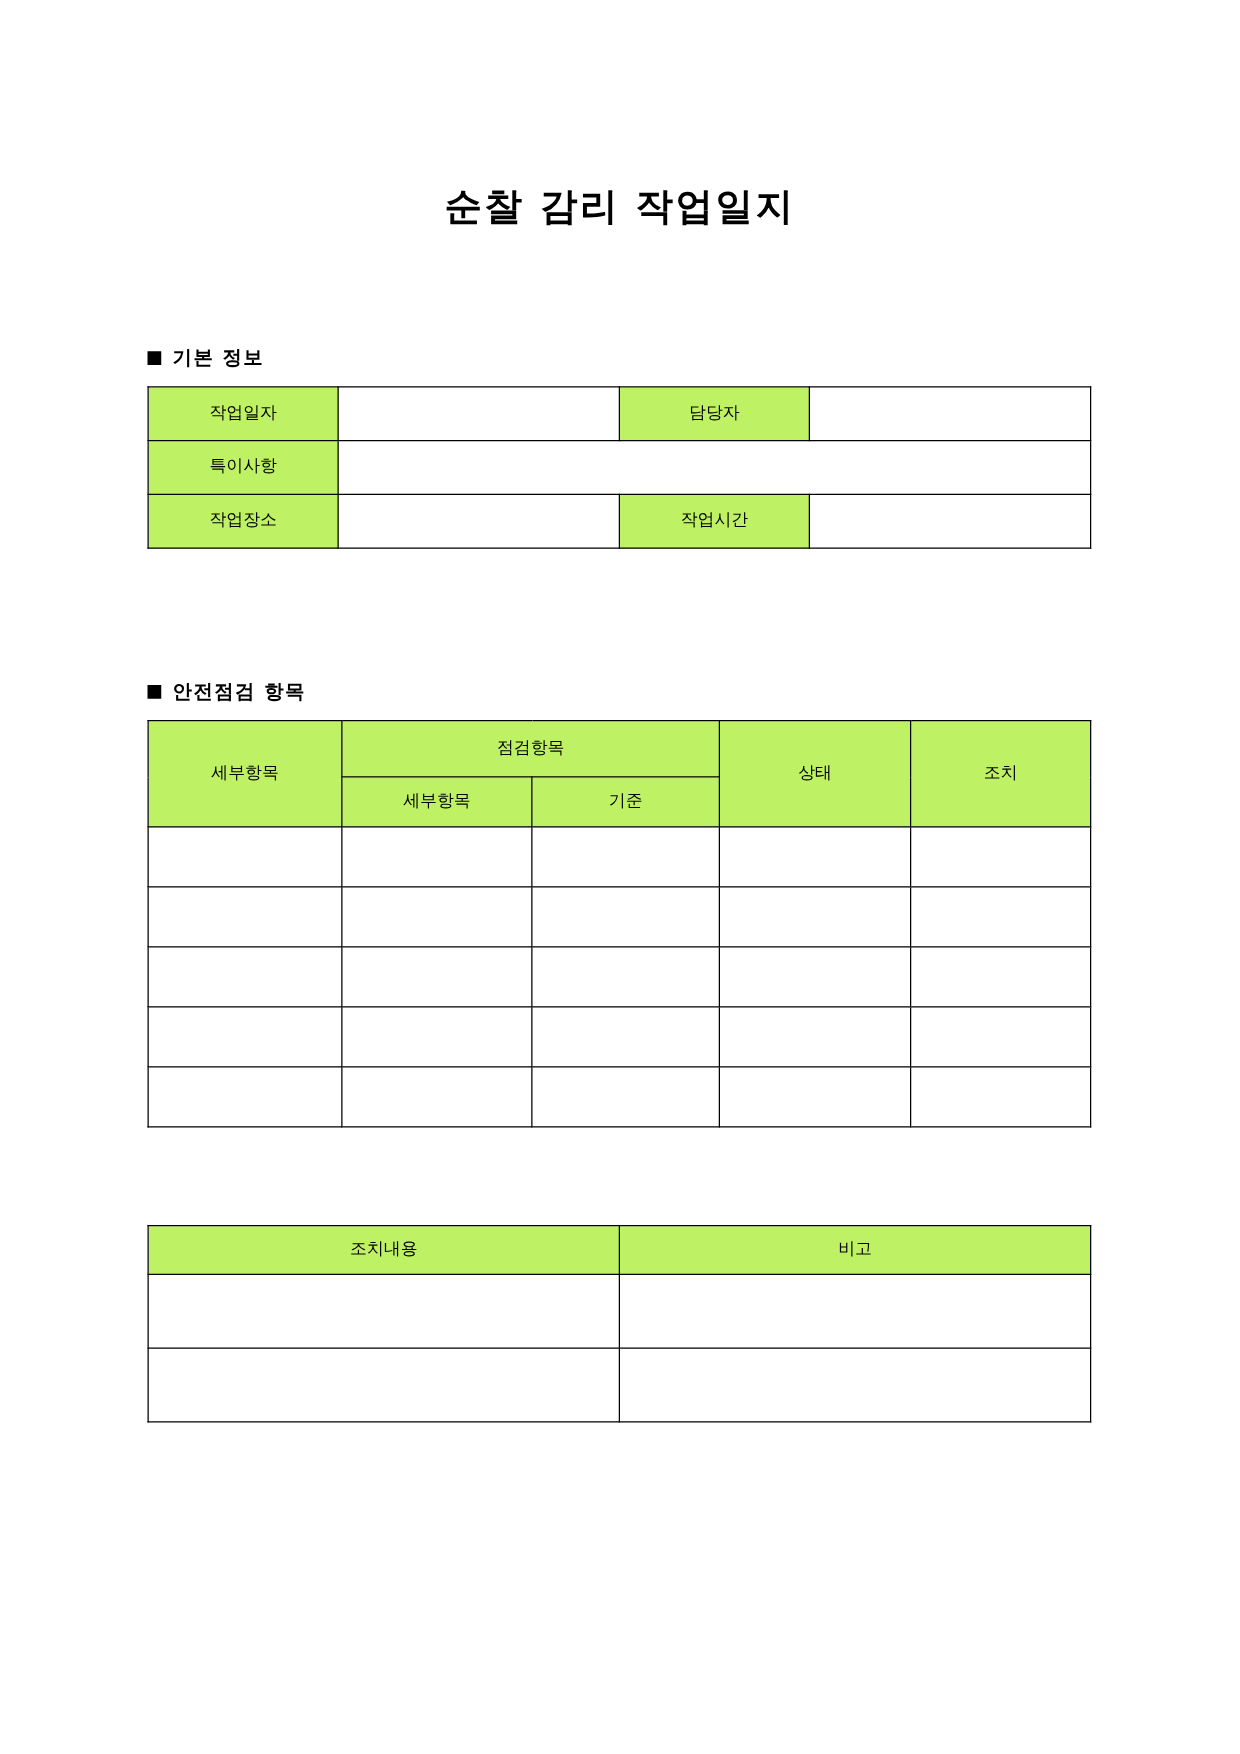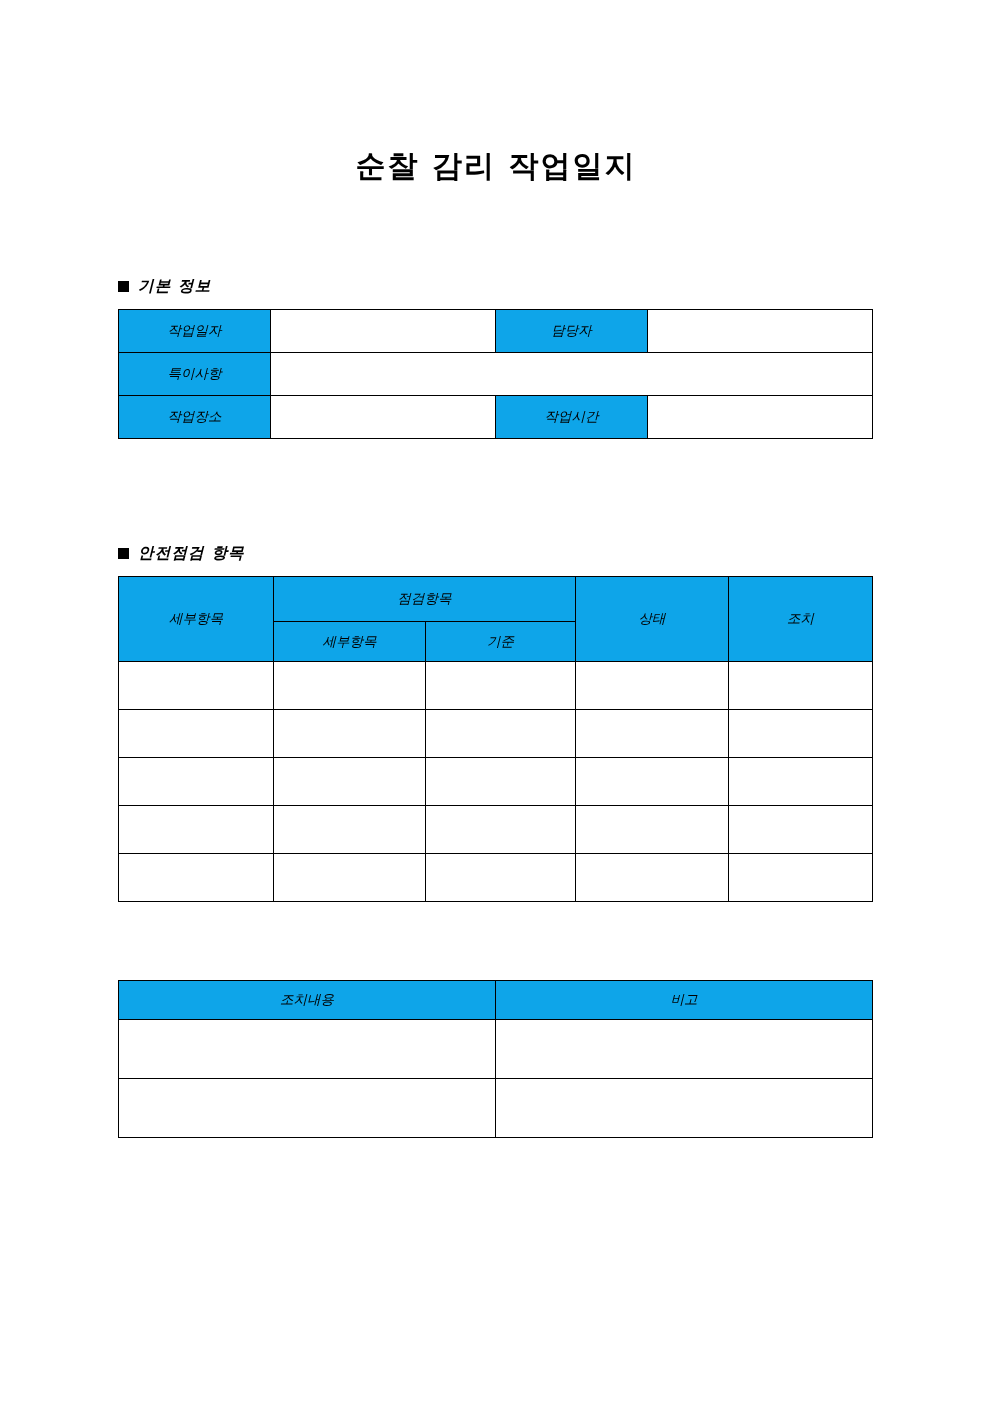--- a/index.html
+++ b/index.html
@@ -32,21 +32,20 @@
     letter-spacing: 2px;
     margin: 16px;
     padding-top: 132px;
     line-height: 1.2;
   }
 
   
   .section {
     padding-left: 118px;
     padding-right: 88px;
-    font-style: italic;
   }
   .section-heading {
     font-size: 15.5px;
     font-weight: bold;
     letter-spacing: 1.2px;
     margin: 0 0 12px 0;
     display: flex;
     align-items: center;
     gap: 9px;
   }
@@ -67,21 +66,21 @@
   table.form-table td {
     border: 1px solid #000000;
     font-size: 13.5px;
     text-align: center;
     vertical-align: middle;
     padding: 0 4px;
     line-height: 1.3;
     word-break: keep-all;
   }
   td.hdr {
-    background: #0ea5e9;
+    background: #bef264;
   }
   td.blank {
     background: #ffffff;
   }
 
   
   .sec-basic { margin-top: 92px; }
   .sec-basic td { height: 42px; }
 
   

